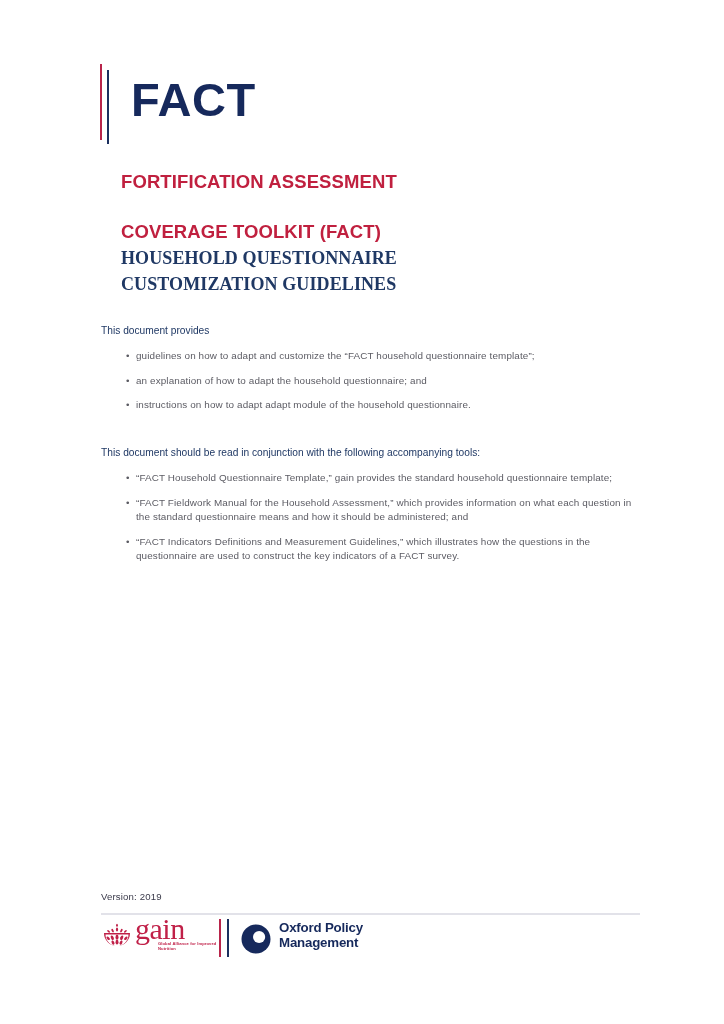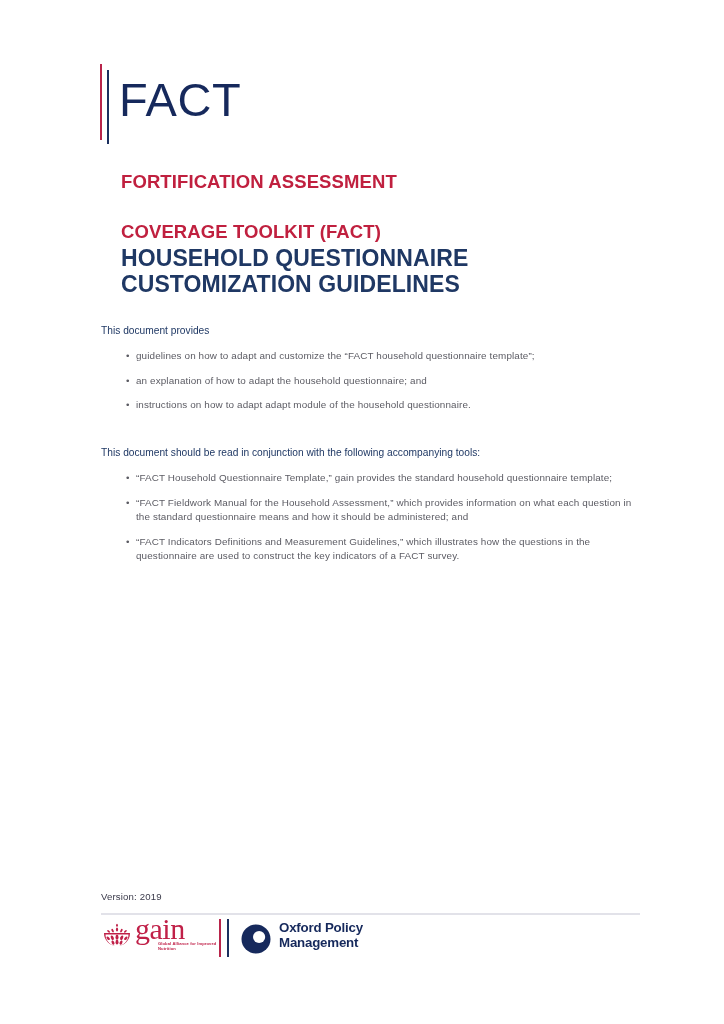--- a/index.html
+++ b/index.html
@@ -44,49 +44,50 @@
   .rule-navy {
     position: absolute;
     left: 7px;
     top: 6px;
     width: 2px;
     height: 74px;
     background: #1B2F5E;
   }
   .fact-title {
     position: absolute;
-    left: 19px;
+    left: 31px;
     top: 10px;
     font-size: 47px;
     line-height: 52px;
-    font-weight: normal;
+    font-weight: bold;
     color: #16295C;
     letter-spacing: 0.5px;
   }
 
   .headline-block {
     position: absolute;
     left: 121px;
     top: 145px;
     width: 540px;
   }
   .headline-red {
     color: #C0203F;
     font-size: 18.5px;
     line-height: 26px;
     font-weight: bold;
     letter-spacing: 0.1px;
     margin-top: 24px;
   }
   .headline-navy {
     color: #1F3864;
-    font-size: 23px;
+    font-size: 18px;
     line-height: 26px;
     font-weight: bold;
     letter-spacing: 0.1px;
+    font-family: Liberation Serif, serif;
   }
 
   
   .section {
     position: absolute;
     left: 101px;
     width: 546px;
   }
   .section-one { top: 323px; }
   .section-two { top: 445px; }

